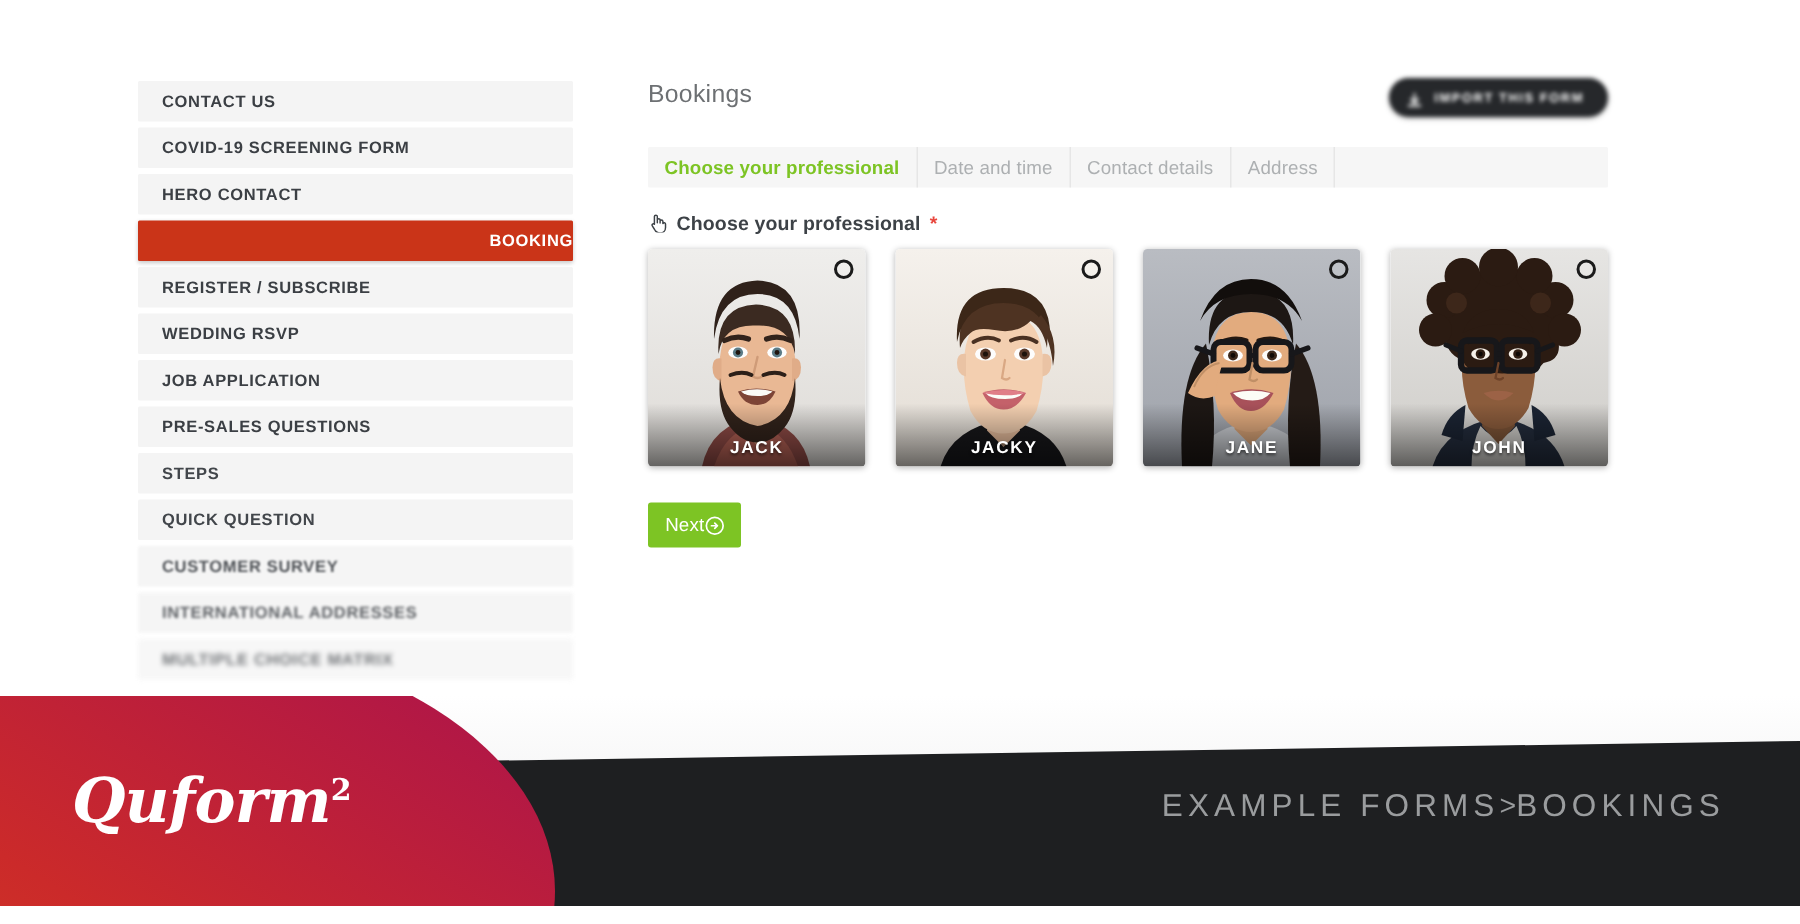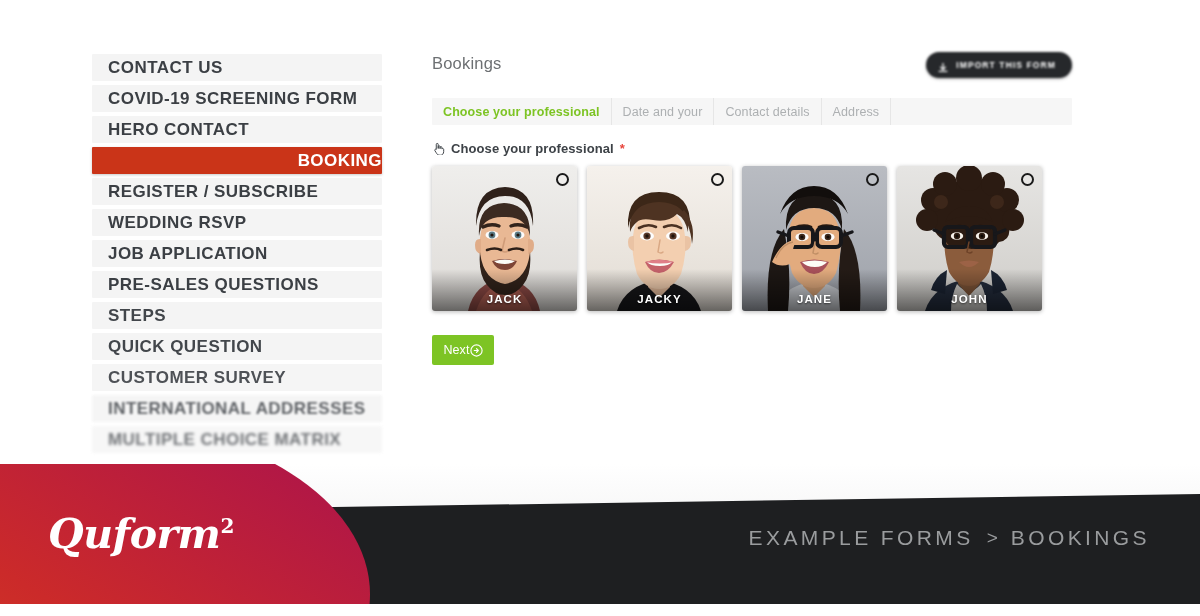--- a/index.html
+++ b/index.html
@@ -28,21 +28,21 @@
     width: 290px;
   }
 
   .side-item {
     height: 27px;
     background: #f4f4f4;
     margin-bottom: 4px;
     display: flex;
     align-items: center;
     padding-left: 16px;
-    font-size: 17px;
+    font-size: 11px;
     font-weight: bold;
     letter-spacing: 0.45px;
     color: #3b3f44;
     cursor: pointer;
     border-radius: 1px;
   }
 
   .side-item.active {
     background: #ca3418;
     color: #ffffff;
@@ -135,21 +135,21 @@
     color: #3d4247;
     letter-spacing: .1px;
   }
   #field-label .req { color: #e8453c; font-size: 13px; font-weight: bold; }
   .hand-ico { width: 13px; height: 14px; }
 
   
   #cards {
     margin-top: 10px;
     display: flex;
-    gap: 10px;
+    gap: 20px;
   }
 
   .card {
     position: relative;
     width: 145px;
     height: 145px;
     border-radius: 3px;
     overflow: hidden;
     background: #ffffff;
     box-shadow: 0 1px 4px rgba(0,0,0,.28);
@@ -237,21 +237,20 @@
   }
   #logo sup { font-size: 20px; vertical-align: super; font-style: normal; }
 
   #breadcrumb {
     position: absolute;
     right: 50px;
     top: 62px;
     z-index: 3;
     display: flex;
     align-items: center;
-    gap: 13px;
     font-size: 21px;
     letter-spacing: 3.4px;
     color: #9a9c9e;
   }
   #breadcrumb .sep { font-size: 19px; color: #9a9c9e; letter-spacing: 0; }
 </style>
 </head>
 <body>
 
 <div id="page">
@@ -312,21 +311,21 @@
         </span>
         <span class="lbl">IMPORT THIS FORM</span>
       </div>
     </div>
 
     <div id="tabs">
         <div class="tab active">
           <span>Choose your professional</span>
         </div>
         <div class="tab">
-          <span>Date and your</span>
+          <span>Date and time</span>
         </div>
         <div class="tab">
           <span>Contact details</span>
         </div>
         <div class="tab">
           <span>Address</span>
         </div>
         <div class="tab-filler"></div>
       </div>
 

